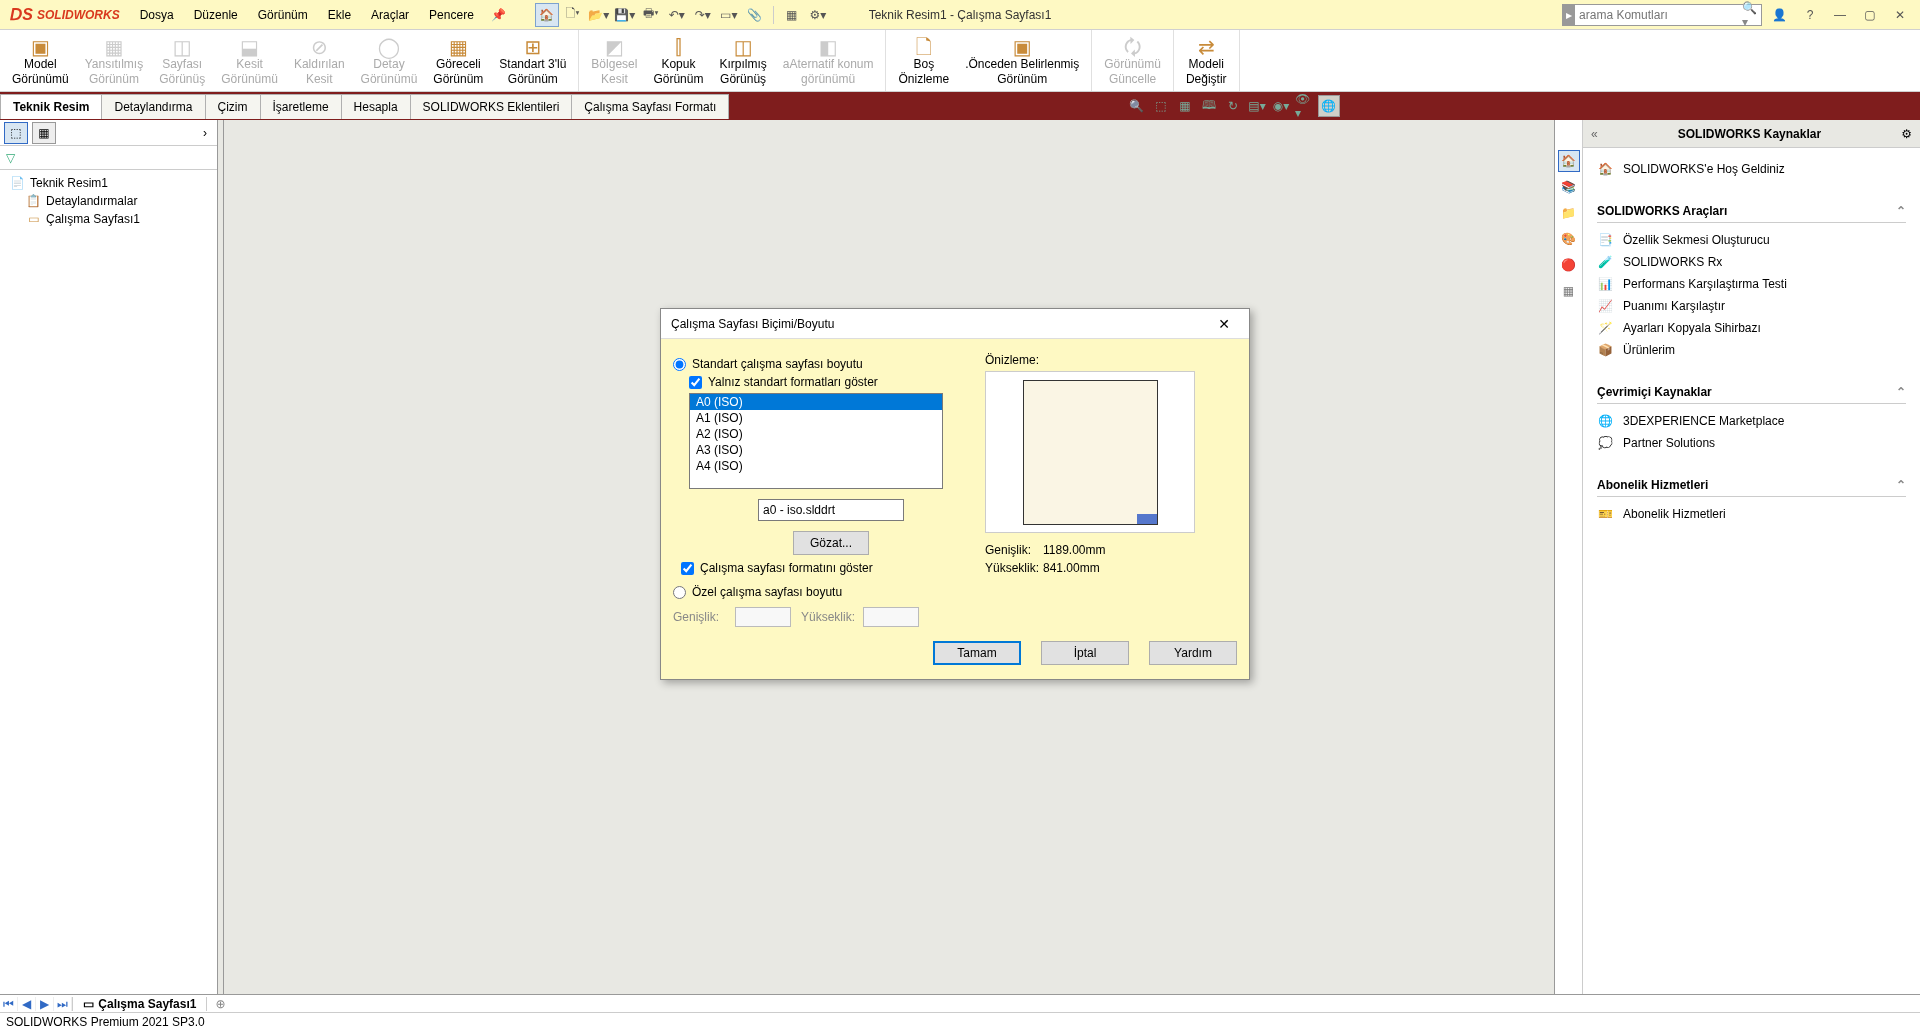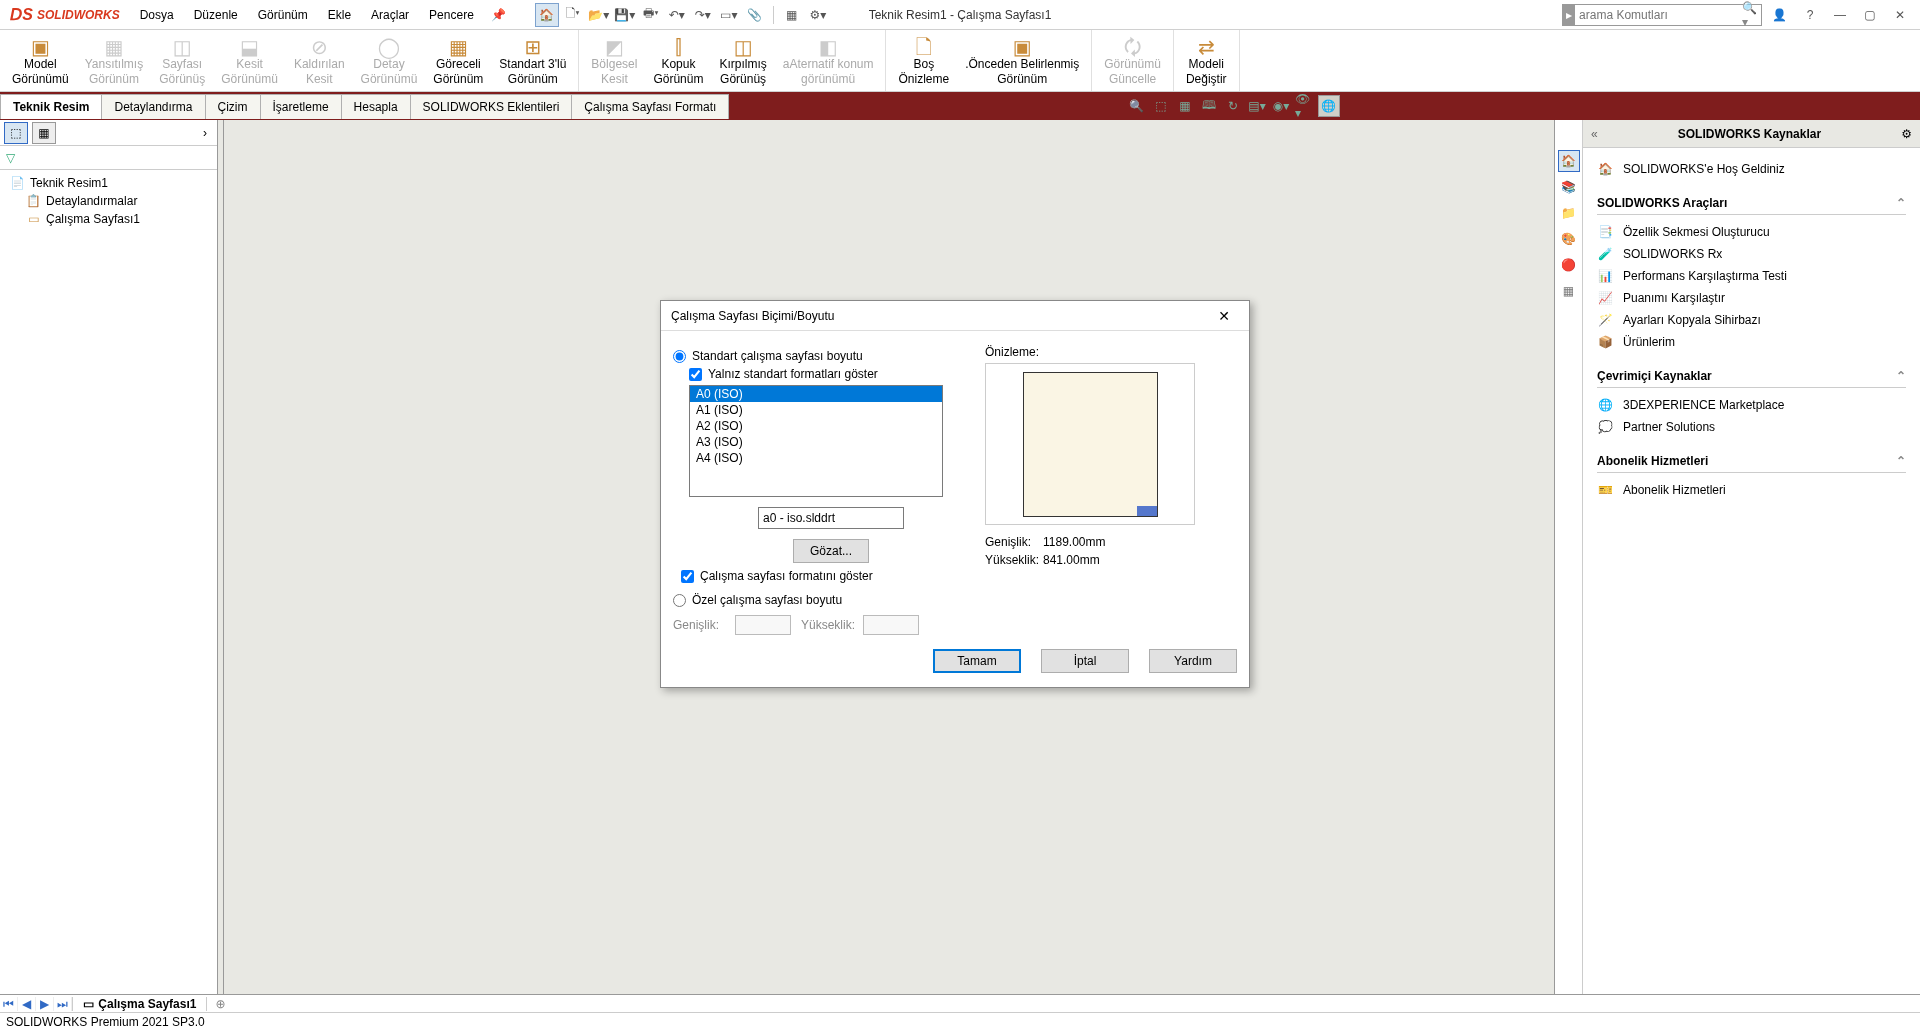--- a/index.html
+++ b/index.html
@@ -1,19 +1,19 @@
 <!DOCTYPE html>
 <html><head>
 <meta charset="utf-8">
 <style>
 * { margin: 0; padding: 0; box-sizing: border-box; font-family: "Segoe UI", Tahoma, sans-serif; font-size: 12px; }
 body { background: #e8e8e3; width: 1920px; height: 1030px; overflow: hidden; position: relative; }
 
 
-.titlebar { height: 30px; background: #ffffff; display: flex; align-items: center; border-bottom: 1px solid #d0d0d0; }
+.titlebar { height: 30px; background: #fef9c3; display: flex; align-items: center; border-bottom: 1px solid #d0d0d0; }
 .logo { display: flex; align-items: center; padding: 0 10px; color: #d9381e; font-weight: bold; font-style: italic; }
 .logo-icon { color: #d9381e; font-size: 16px; margin-right: 4px; }
 .menus { display: flex; }
 .menu-item { padding: 6px 10px; cursor: pointer; }
 .pin { padding: 6px 8px; color: #888; }
 .tb-center { margin-left: 20px; display: flex; align-items: center; gap: 2px; }
 .tb-btn { width: 24px; height: 24px; display: flex; align-items: center; justify-content: center; border: 1px solid transparent; color: #555; }
 .tb-btn.active { background: #d8e6f2; border-color: #7da2ce; }
 .tb-sep { width: 1px; height: 18px; background: #ccc; margin: 0 4px; }
 .doc-title { position: absolute; left: 50%; transform: translateX(-50%); color: #333; }
@@ -59,41 +59,41 @@
 .right-strip { position: absolute; right: 338px; top: 120px; bottom: 36px; width: 28px; background: #fff; border-left: 1px solid #999; display:flex; flex-direction:column; align-items:center; padding-top: 30px; gap: 4px; }
 .rs-btn { width: 22px; height: 22px; display:flex;align-items:center;justify-content:center; border:1px solid transparent; color:#777; }
 .rs-btn.active { background: #d8e6f2; border-color: #316ac5; }
 
 .task-pane { position: absolute; right: 0; top: 120px; bottom: 36px; width: 338px; background: #fff; border-left: 1px solid #ccc; }
 .tp-header { height: 28px; background: #e8e8e3; border-bottom: 1px solid #ccc; display: flex; align-items: center; padding: 0 8px; position: relative; }
 .tp-title { flex: 1; text-align: center; font-weight: bold; }
 .tp-body { padding: 10px 14px; }
 .tp-link { display: flex; align-items: center; gap: 8px; padding: 4px 0; cursor: pointer; }
 .tp-link .tpi { width: 18px; text-align: center; }
-.tp-section { margin-top: 16px; }
+.tp-section { margin-top: 24px; }
 .tp-sec-head { font-weight: bold; border-bottom: 1px solid #ccc; padding-bottom: 4px; margin-bottom: 6px; display:flex; }
 .tp-sec-head .chev { margin-left:auto; color:#888; }
 
 
 .sheet-tabs { position: absolute; bottom: 18px; left: 0; right: 0; height: 18px; background: #fff; border-top: 1px solid #999; display: flex; align-items: center; }
 .st-nav { display: flex; border-right: 1px solid #ccc; }
 .st-nav div { width: 18px; text-align: center; border-right: 1px solid #eee; color: #316ac5; cursor:pointer; }
 .st-tab { border-right: 1px solid #ccc; padding: 0 10px; font-weight: bold; display:flex;align-items:center;gap:4px; }
 .status-bar { position: absolute; bottom: 0; left: 0; right: 0; height: 18px; background: #fff; border-top: 1px solid #ccc; padding: 0 6px; display:flex;align-items:center; }
 
 
-.dialog { position: absolute; left: 660px; top: 300px; width: 590px; background: #ffffff; border: 1px solid #888; box-shadow: 3px 3px 8px rgba(0,0,0,0.3); }
+.dialog { position: absolute; left: 660px; top: 308px; width: 590px; background: #fef9c3; border: 1px solid #888; box-shadow: 3px 3px 8px rgba(0,0,0,0.3); }
 .dlg-title { height: 30px; background: #fff; display: flex; align-items: center; padding: 0 10px; border-bottom: 1px solid #ddd; }
 .dlg-close { margin-left: auto; width: 30px; text-align: center; font-size: 14px; cursor:pointer; }
 .dlg-body { padding: 14px 12px; display: flex; }
 .dlg-left { width: 300px; }
 .dlg-right { flex: 1; padding-left: 12px; }
 .radio-row, .check-row { display: flex; align-items: center; gap: 6px; margin: 4px 0 4px 0; }
 .check-row { margin-left: 16px; }
-.listbox { width: 254px; height: 112px; background: #fff; border: 1px solid #7a7a7a; margin-left: 16px; overflow:auto; }
+.listbox { width: 254px; height: 96px; background: #fff; border: 1px solid #7a7a7a; margin-left: 16px; overflow:auto; }
 .listbox div { padding: 1px 6px; }
 .listbox div.sel { background: #0078d7; color: #fff; }
 .file-row { display: flex; gap: 10px; margin: 10px 0 6px 16px; align-items:center;flex-direction:column; }
 .file-row input { width: 146px; height: 22px; border: 1px solid #7a7a7a; padding: 0 4px; }
 .btn { height: 24px; padding: 0 16px; background: #e1e1e1; border: 1px solid #adadad; cursor:pointer; }
 .btn.primary { border: 2px solid #0078d7; }
 .dim-row { display: flex; gap: 10px; margin: 8px 0 0 0px; align-items:center; }
 .dim-row label { color: #888; width: 52px; }
 .dim-row input { width: 56px; height: 20px; border: 1px solid #bbb; background: #f8f8f8; }
 .preview-box { width: 210px; height: 162px; background: #fff; border: 1px solid #ccc; display:flex;align-items:center;justify-content:center; margin-top:4px; }

